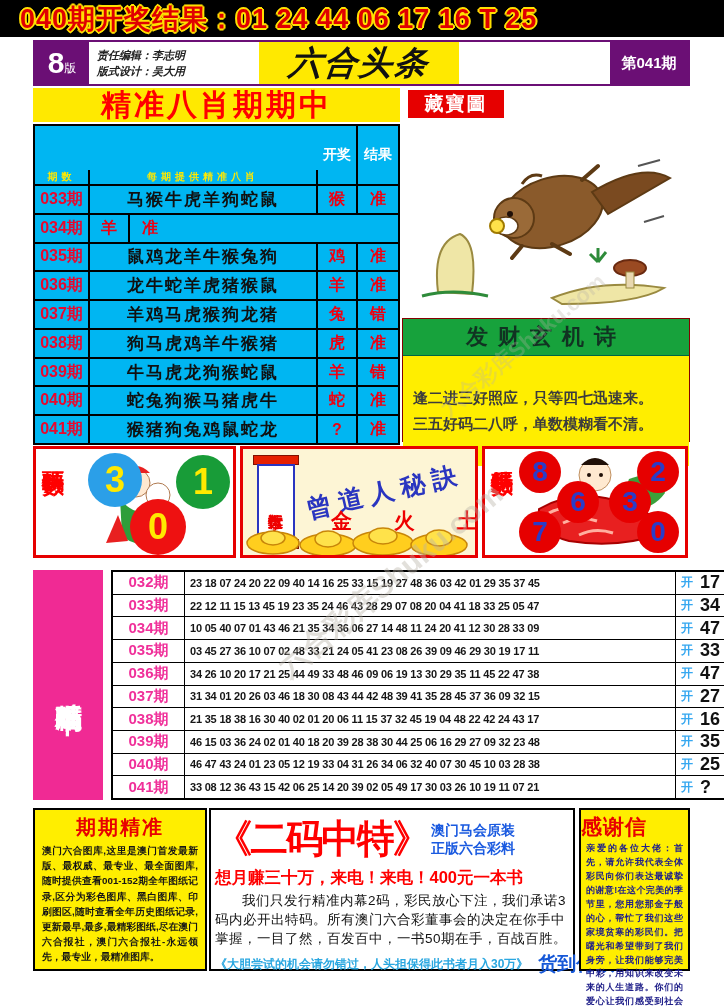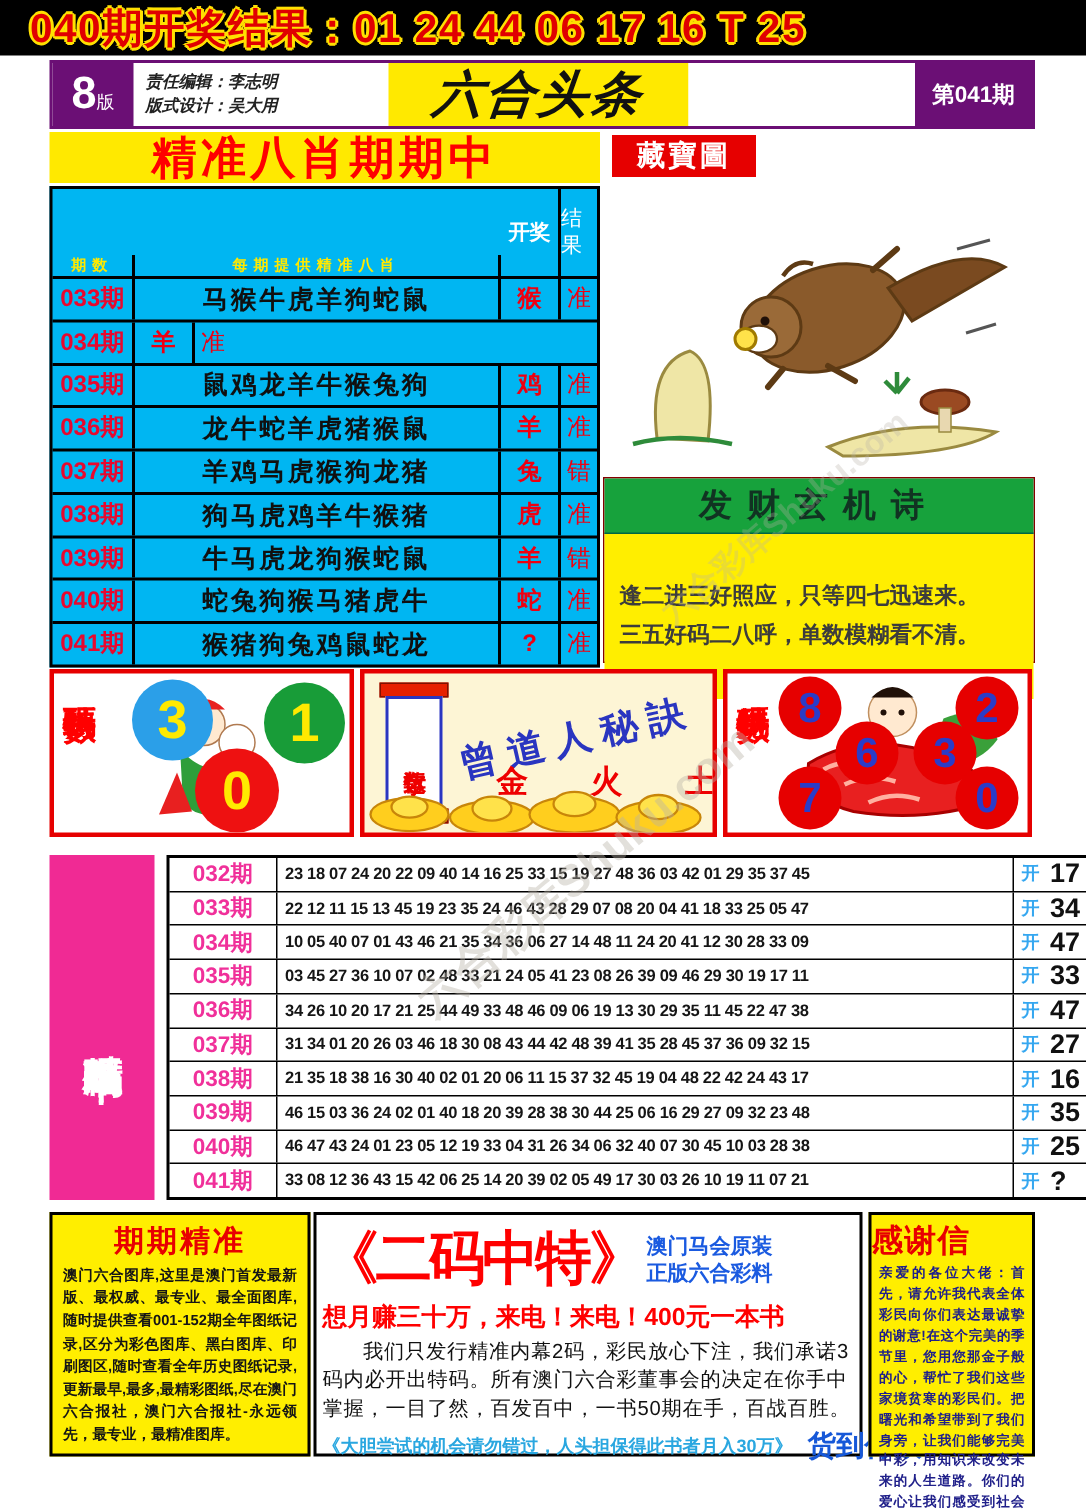--- a/index.html
+++ b/index.html
@@ -29,21 +29,21 @@
   .ztitle span{font-size:30px;font-weight:bold;color:#f00;letter-spacing:3px;}
   .ztable{position:absolute;left:33px;top:124px;width:367px;height:321px;border:2px solid #000;
           box-sizing:border-box;display:flex;flex-direction:column;background:#00b6f2;}
   .zr{flex:1;display:flex;border-bottom:2px solid #000;}
   .zr:last-child{border-bottom:none;}
   .zc{display:flex;align-items:center;justify-content:center;border-right:2px solid #000;box-sizing:border-box;}
   .zc:last-child{border-right:none;}
   .zc.p{width:55px;font-size:16px;font-weight:bold;color:#e8082e;}
   .zc.a{flex:1;font-size:17px;font-weight:bold;color:#101010;letter-spacing:2px;}
   .zc.o{width:40px;font-size:16px;font-weight:bold;color:#ee0011;}
-  .zc.r{width:24px;font-size:16px;font-weight:normal;color:#ee0011;}
+  .zc.r{width:40px;font-size:16px;font-weight:bold;color:#ee0011;}
   .zhead .zc.p,.zhead .zc.a{color:#ffe900;font-size:10px;letter-spacing:4px;margin-top:44px;}
   .zhead .zc.o,.zhead .zc.r{color:#fff;font-size:14px;letter-spacing:0;}
   
   .badge{position:absolute;left:408px;top:90px;width:96px;height:28px;background:#e60000;
          display:flex;align-items:center;justify-content:center;}
   .badge span{color:#fff;font-size:19px;font-weight:bold;letter-spacing:2px;}
   .illus{position:absolute;left:402px;top:122px;width:288px;height:194px;background:#fff;}
   .poem{position:absolute;left:402px;top:318px;width:288px;height:124px;border:1px solid #850000;box-sizing:border-box;}
   .poem .ph{height:36px;background:#17a23c;display:flex;align-items:center;justify-content:center;border-bottom:1px solid #064;}
   .poem .ph span{font-size:22px;font-weight:bold;color:#132;letter-spacing:10px;}

